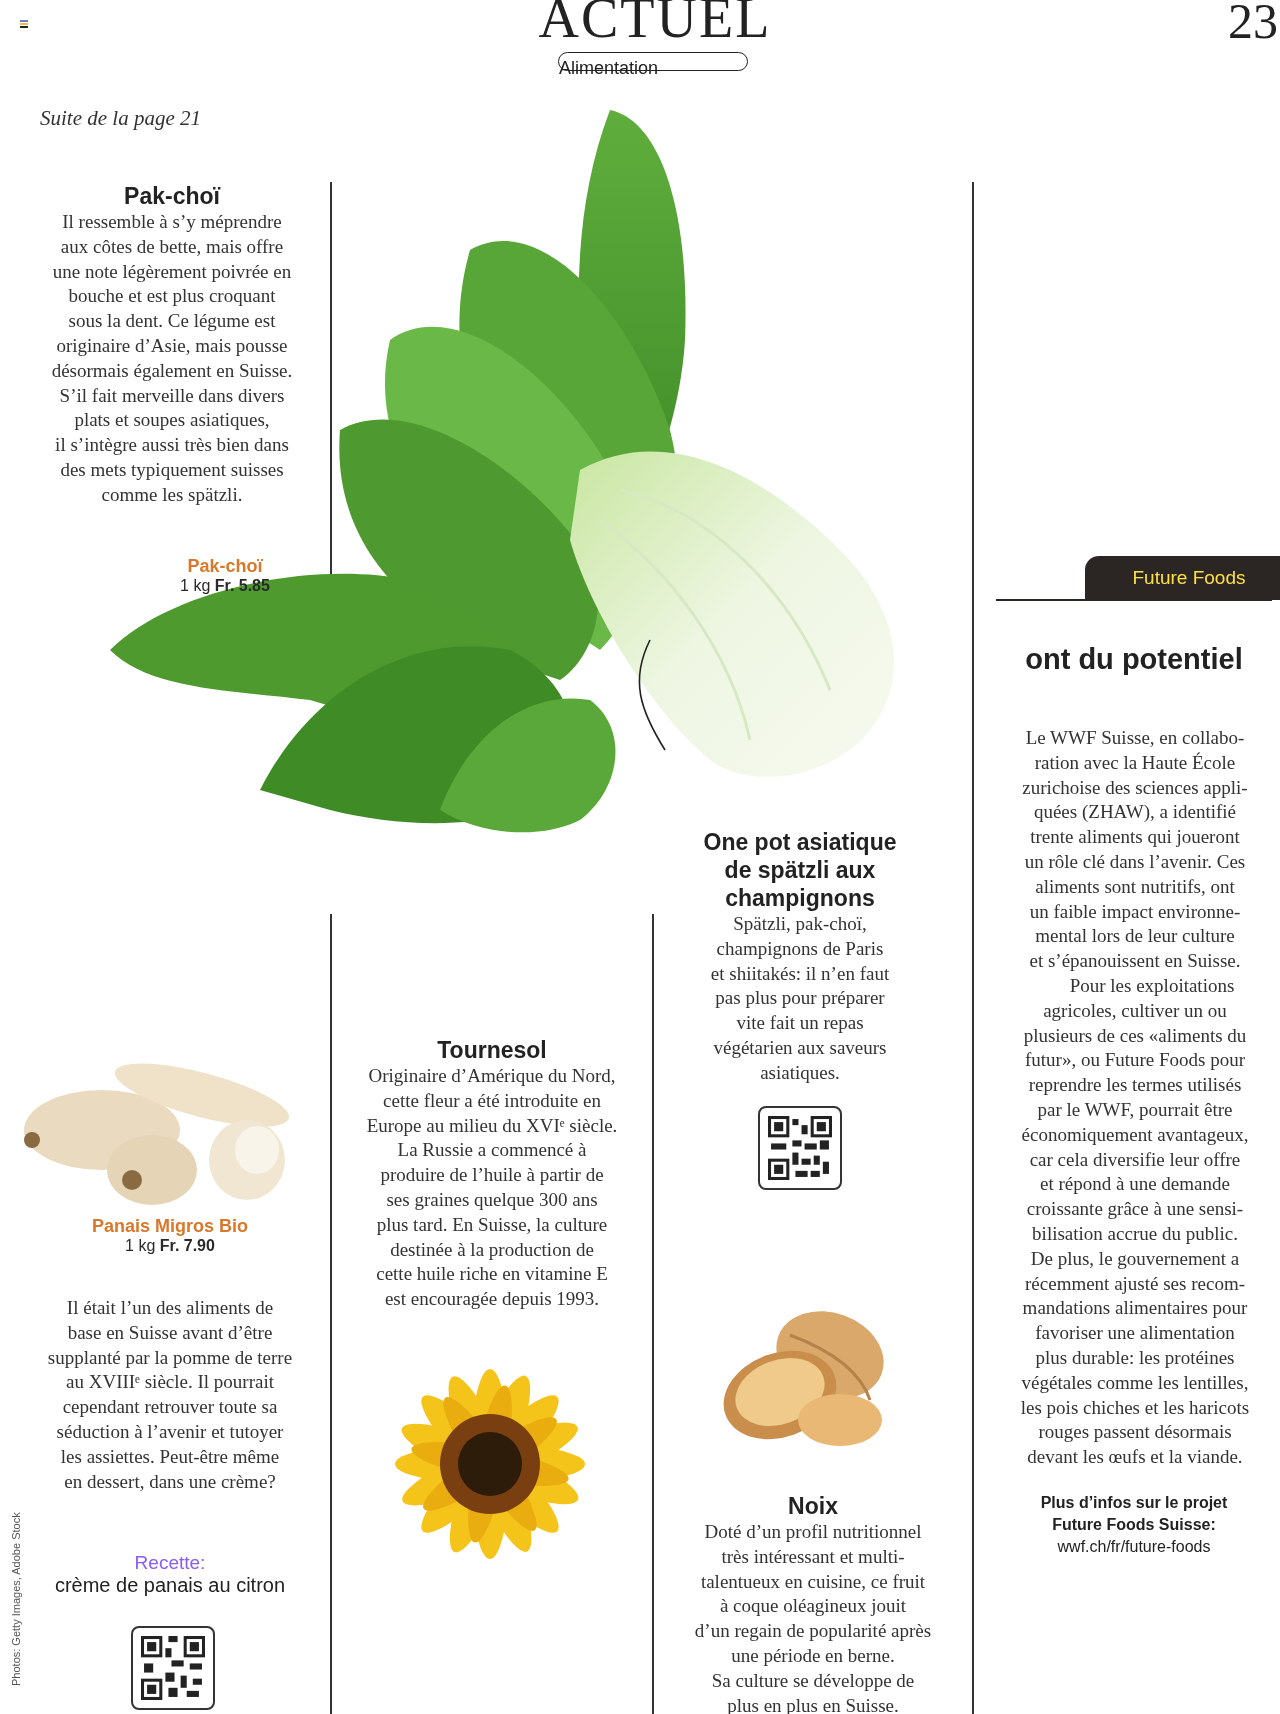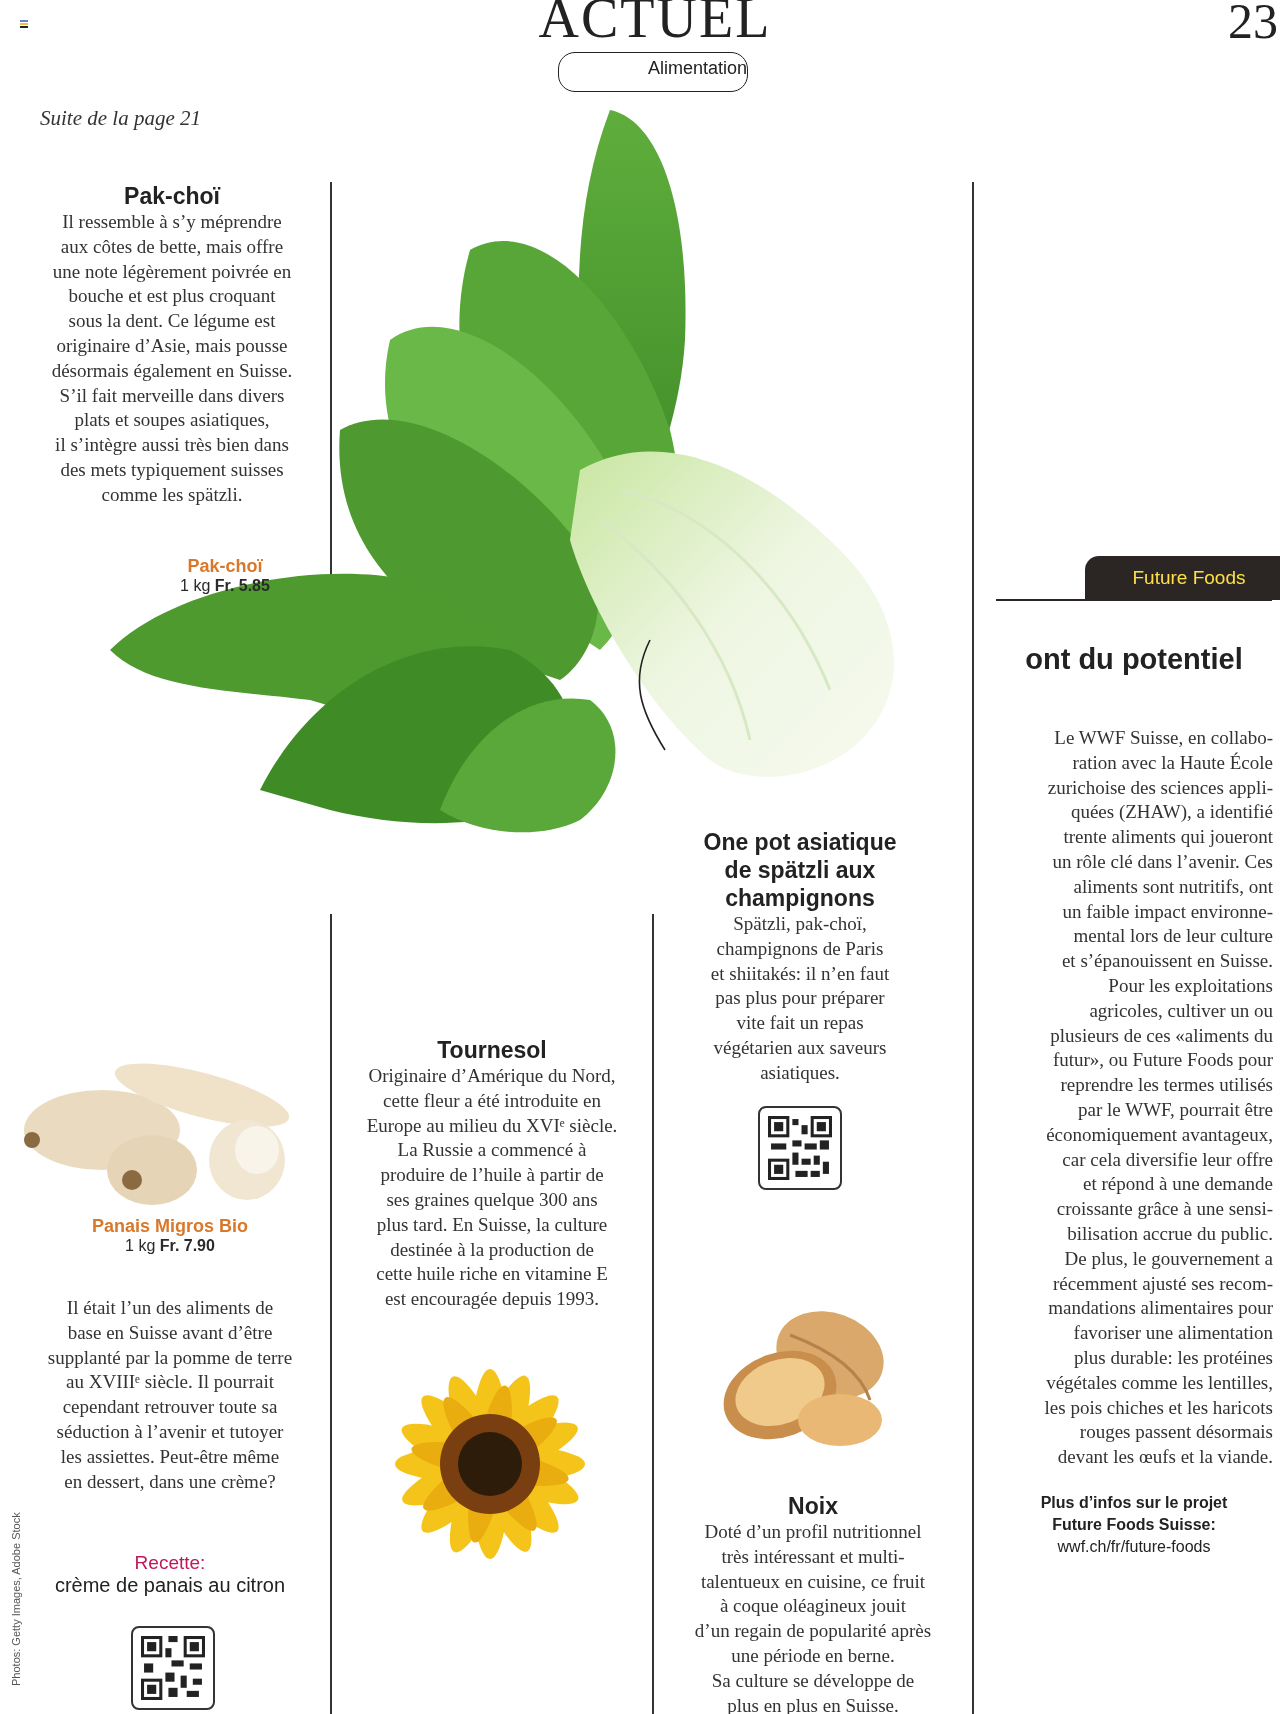--- a/index.html
+++ b/index.html
@@ -8,22 +8,22 @@
 
   .abs { position: absolute; }
   .sans { font-family: "Liberation Sans", sans-serif; }
 
   
   .flag-mark { left: 20px; top: 20px; width: 8px; height: 8px; }
   .flag-mark span { display: block; height: 2px; margin-bottom: 1px; }
   .section-title { left: 420px; top: -14px; width: 470px; text-align: center;
     font-family: "Liberation Serif", serif; font-size: 56px; letter-spacing: 2px; color: #222; font-weight: normal; }
   .page-number { right: 2px; top: -8px; font-family: "Liberation Serif", serif; font-size: 50px; color: #222; }
-  .topic-pill { left: 558px; top: 52px; width: 190px; height: 40px; border: 1.5px solid #222; border-radius: 17px;
-    text-align: right; line-height: 31px; font-family: "Liberation Sans", sans-serif; font-size: 18px; color: #222; }
+  .topic-pill { left: 558px; top: 52px; width: 190px; height: 19px; border: 1.5px solid #222; border-radius: 17px;
+    text-align: left; line-height: 31px; font-family: "Liberation Sans", sans-serif; font-size: 18px; color: #222; }
   .continuation { left: 40px; top: 106px; font-style: italic; font-size: 21px; font-family: "Liberation Serif", serif; color: #333; }
 
   
   .vrule { width: 1.5px; background: #333; }
 
   
   .block { text-align: center; }
   .block h2 { font-family: "Liberation Sans", sans-serif; font-weight: bold; font-size: 23px; color: #222; line-height: 28px; }
   .block p { font-family: "Liberation Serif", serif; font-size: 19px; line-height: 24.8px; color: #333; }
   .price-name { font-family: "Liberation Sans", sans-serif; font-weight: bold; color: #d9782a; font-size: 18px; }
@@ -31,21 +31,21 @@
 
   .qr { width: 84px; height: 84px; border: 2px solid #333; border-radius: 8px; padding: 8px; background: #fff; }
   .qr svg { width: 100%; height: 100%; display: block; }
 
   
   .tab-label { left: 1085px; top: 556px; width: 208px; height: 44px; background: #2b2624; color: #fde047;
     border-radius: 14px 14px 0 0; text-align: center; line-height: 44px; font-family: "Liberation Sans", sans-serif; font-size: 19px; }
   .tab-rule { left: 996px; top: 599px; width: 276px; height: 2px; background: #2b2624; }
   .ff-title { left: 996px; top: 640px; width: 276px; text-align: center; font-family: "Liberation Sans", sans-serif;
     font-weight: bold; font-size: 29px; line-height: 38px; color: #222; }
-  .ff-body { left: 997px; top: 726px; width: 276px; font-family: "Liberation Serif", serif; font-size: 19px; line-height: 24.8px; color: #333; text-align: right; }
+  .ff-body { left: 997px; top: 726px; width: 276px; font-family: "Liberation Serif", serif; font-size: 19px; line-height: 24.8px; color: #333; text-align: center; }
   .ff-body .indent { text-indent: 34px; }
   .ff-more { left: 996px; top: 1492px; width: 276px; text-align: center; font-family: "Liberation Sans", sans-serif; font-size: 16px; line-height: 22px; color: #222; }
   .ff-more b { font-weight: bold; }
 
   .credit { left: -64px; top: 1600px; transform: rotate(-90deg); transform-origin: center; width: 160px;
     font-family: "Liberation Sans", sans-serif; font-size: 11px; color: #555; white-space: nowrap; }
 </style>
 </head>
 <body>
 
@@ -180,21 +180,21 @@
   <p>Il était l’un des aliments de</p>
   <p>base en Suisse avant d’être</p>
   <p>supplanté par la pomme de terre</p>
   <p>au XVIIIᵉ siècle. Il pourrait</p>
   <p>cependant retrouver toute sa</p>
   <p>séduction à l’avenir et tutoyer</p>
   <p>les assiettes. Peut-être même</p>
   <p>en dessert, dans une crème?</p>
 </div>
 <div class="abs block" style="left:12px; top:1552px; width:316px;">
-  <div class="sans" style="font-size:19px; color:#be185d;">Recette:</div>
+  <div class="sans" style="font-size:19px; color:#8b5cf6;">Recette:</div>
   <div class="sans" style="font-size:20px; color:#222;">crème de panais au citron</div>
 </div>
 <div class="abs qr" style="left:131px; top:1626px;">
   <svg viewBox="0 0 21 21">
     <rect x="0" y="0" width="7" height="7" fill="#222"></rect>
       <rect x="1" y="1" width="5" height="5" fill="#fff"></rect>
       <rect x="2" y="2" width="3" height="3" fill="#222"></rect>
     <rect x="14" y="0" width="7" height="7" fill="#222"></rect>
       <rect x="15" y="1" width="5" height="5" fill="#fff"></rect>
       <rect x="16" y="2" width="3" height="3" fill="#222"></rect>

